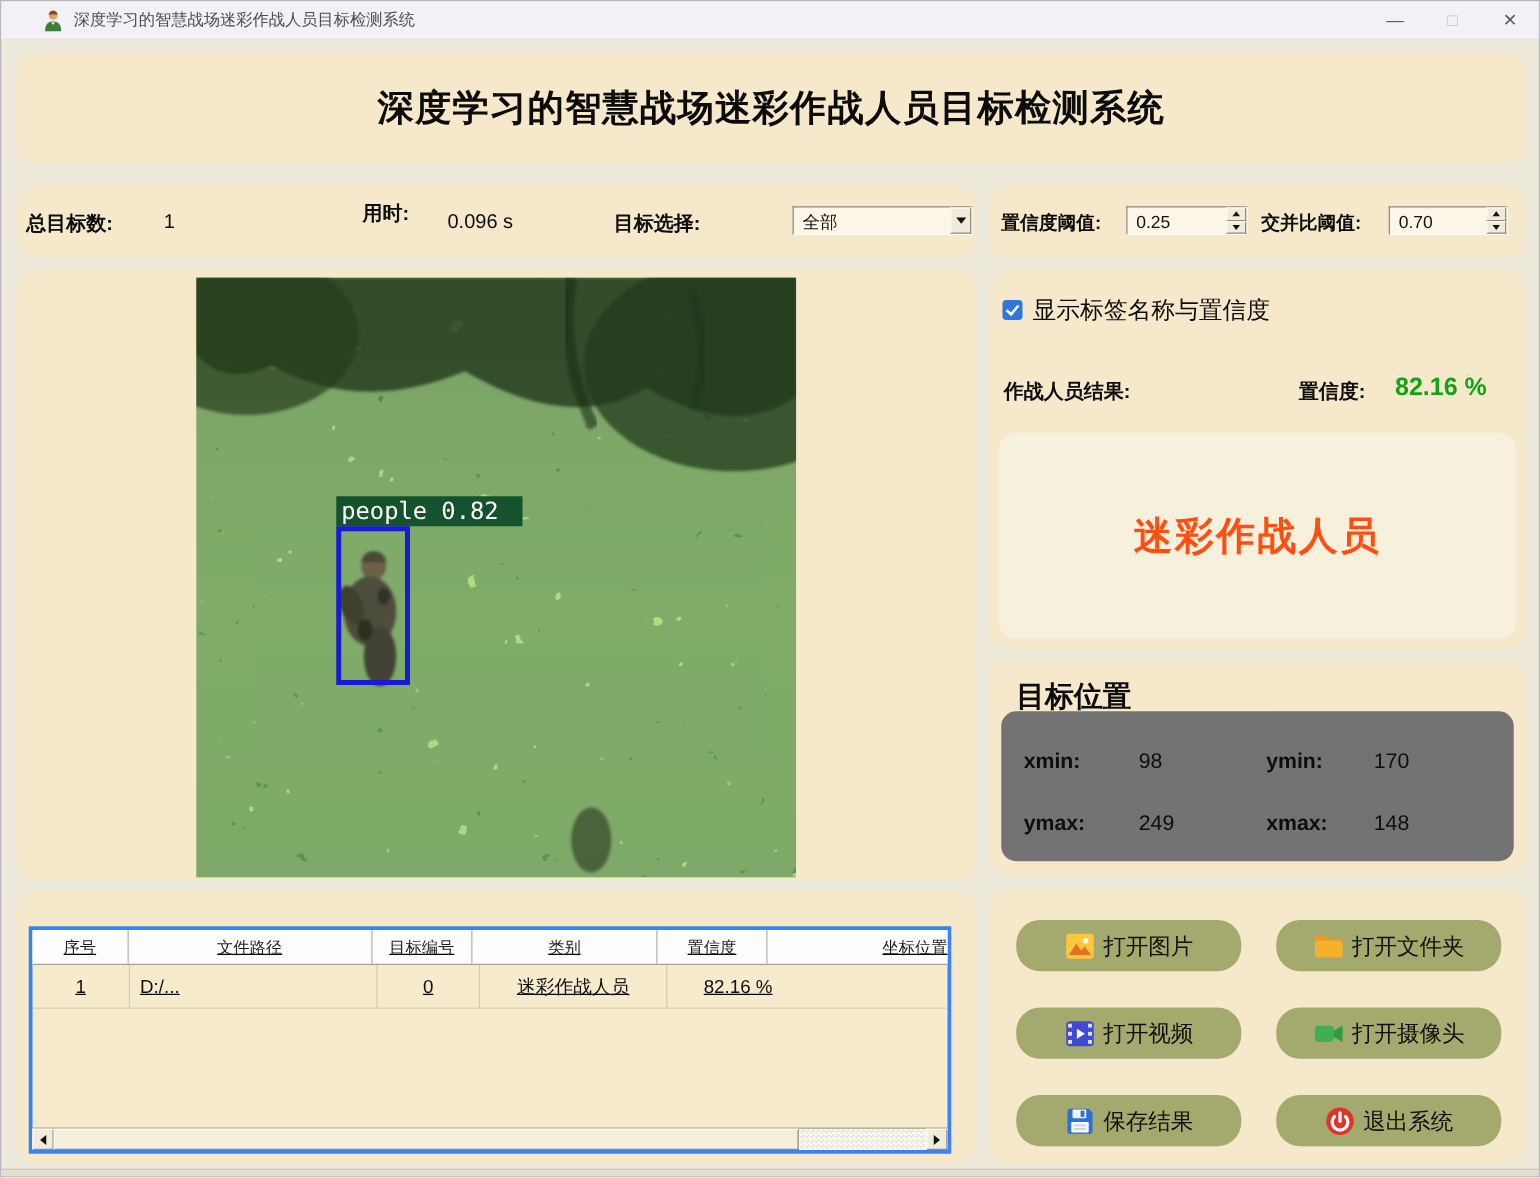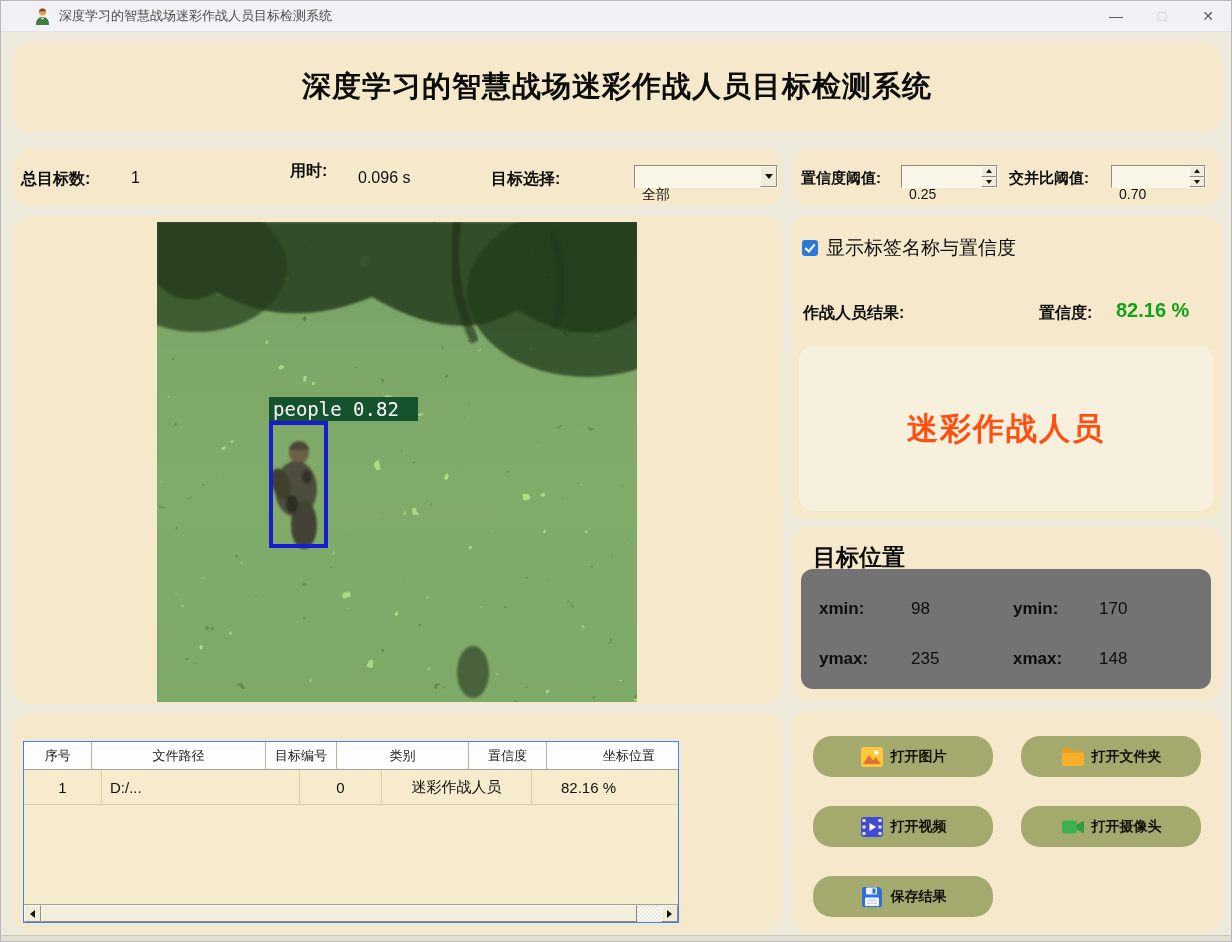--- a/index.html
+++ b/index.html
@@ -30,21 +30,21 @@
   .pos-panel    { left:790px; top:526px; width:430px; height:174px; }
   .btns-panel   { left:790px; top:710px; width:430px; height:220px; }
   .table-panel  { left:12px;  top:712px; width:768px; height:218px; }
 
   .lbl { font-weight:bold; color:#0d0d0d; font-size:16px; position:absolute; }
   .val { color:#0d0d0d; font-size:16px; position:absolute; }
 
   
   .field { position:absolute; height:23px; background:#fbf6e7; border:1px solid;
            border-color:#8f8b7e #fdfaf1 #fdfaf1 #8f8b7e; box-sizing:border-box; display:flex; }
-  .field-text { flex:1; font-size:14px; color:#111; padding:20px 0 0 7px; }
+  .field-text { flex:1; font-size:14px; color:#111; padding:3px 0 0 7px; }
   .bevel-btn { background:#f1ebda; border:1px solid; border-color:#fdfaf1 #8f8b7e #8f8b7e #fdfaf1;
                display:flex; align-items:center; justify-content:center; box-sizing:border-box; }
   .combo-arrow { width:17px; }
   .spin-btns { width:16px; display:flex; flex-direction:column; }
   .spin-btns .bevel-btn { flex:1; }
   .tri-down { width:0; height:0; border-left:4px solid transparent; border-right:4px solid transparent;
               border-top:5px solid #111; }
   .tri-up-s { width:0; height:0; border-left:3px solid transparent; border-right:3px solid transparent;
               border-bottom:4px solid #111; }
   .tri-down-s { width:0; height:0; border-left:3px solid transparent; border-right:3px solid transparent;
@@ -72,30 +72,30 @@
   
   .pos-title { position:absolute; left:22px; top:15px; font-size:23px; font-weight:bold; color:#0d0d0d; }
   .pos-box { position:absolute; left:10px; top:42px; width:410px; height:120px; background:#737373;
              border-radius:12px; }
   .pos-box .lbl, .pos-box .val { font-size:17px; }
 
   
   .obtn { position:absolute; width:180px; height:41px; background:#a4a96d; border-radius:19px;
           display:flex; align-items:center; justify-content:center; cursor:default; }
   .obtn svg { width:24px; height:24px; margin-right:7px; flex:0 0 auto; }
-  .obtn span { font-size:14px; font-weight:bold; color:#101008; }
-
-  
-  .tbl { position:absolute; left:10px; top:28px; width:656px; height:182px;
-         border:1px solid #3b82f6; background:#f7ebcd; box-sizing:border-box; }
+  .obtn span { font-size:18px; font-weight:normal; color:#101008; }
+
+  
+  .tbl { position:absolute; left:10px; top:28px; width:738px; height:182px;
+         border:3px solid #3b82f6; background:#f7ebcd; box-sizing:border-box;text-decoration:underline; }
   .thead { display:flex; height:27px; background:#fdfdfd; border-bottom:1px solid #aba austere;}
   .thead { border-bottom:1px solid #aba293; }
   .th { display:flex; align-items:center; justify-content:center; font-size:13px; color:#1a1a1a;
         border-right:1px solid #b9b3a5; box-sizing:border-box; }
-  .th:last-child { border-right:none; justify-content:flex-end; padding-right:23px; }
+  .th:last-child { border-right:none; justify-content:flex-end; padding-right:0; }
   .trow { display:flex; height:34px; border-bottom:1px solid #d6cdb2; }
   .td { display:flex; align-items:center; justify-content:center; font-size:15px; color:#111;
         border-right:1px solid #d6cdb2; box-sizing:border-box; }
   .td:last-child { border-right:none; justify-content:flex-end; padding-right:6px; }
   .td-left { justify-content:flex-start; padding-left:8px; }
   .c1{width:78px;} .c2{width:198px;} .c3{width:82px;} .c4{width:150px;} .c5{width:90px;} .c6{width:146px;}
 
   .hscroll { position:absolute; left:0; right:0; bottom:0; height:17px; border-top:1px solid #a59f90;
              display:flex; box-sizing:content-box;
              background-image:conic-gradient(#ffffff 0 90deg,#e9e3d2 90deg 180deg,#ffffff 180deg 270deg,#e9e3d2 270deg);
@@ -237,21 +237,21 @@
   </div>
 
   <div class="panel pos-panel">
     <span class="pos-title">目标位置</span>
     <div class="pos-box">
       <span class="lbl" style="left:18px;  top:30px;">xmin:</span>
       <span class="val" style="left:110px; top:30px;">98</span>
       <span class="lbl" style="left:212px; top:30px;">ymin:</span>
       <span class="val" style="left:298px; top:30px;">170</span>
       <span class="lbl" style="left:18px;  top:80px;">ymax:</span>
-      <span class="val" style="left:110px; top:80px;">235</span>
+      <span class="val" style="left:110px; top:80px;">249</span>
       <span class="lbl" style="left:212px; top:80px;">xmax:</span>
       <span class="val" style="left:298px; top:80px;">148</span>
     </div>
   </div>
 
   <div class="panel btns-panel">
     <div class="obtn" style="left:22px; top:25px;">
       <svg viewBox="0 0 24 24">
         <rect x="1" y="2" width="22" height="20" rx="3" fill="#ffc83c"></rect>
         <circle cx="16.5" cy="7.5" r="2.2" fill="#fff"></circle>
@@ -289,20 +289,28 @@
     <div class="obtn" style="left:22px; top:165px;">
       <svg viewBox="0 0 24 24">
         <path d="M2,4 q0-2 2-2 h15 l3,3 v15 q0,2 -2,2 H4 q-2,0 -2-2z" fill="#2e6fd8"></path>
         <rect x="6" y="2.5" width="11" height="7" rx="1" fill="#eef3fb"></rect>
         <rect x="12.5" y="3.5" width="3" height="5" fill="#2e6fd8"></rect>
         <rect x="5" y="12.5" width="14" height="8.5" rx="1" fill="#f5f8fd"></rect>
         <rect x="7" y="14.5" width="10" height="1.6" fill="#c9d6ea"></rect>
         <rect x="7" y="17.5" width="10" height="1.6" fill="#c9d6ea"></rect>
       </svg>
       <span>保存结果</span>
+    </div>
+    <div class="obtn" style="left:230px; top:165px;">
+      <svg viewBox="0 0 24 24">
+        <circle cx="12" cy="12" r="11" fill="#e23328"></circle>
+        <path d="M12 5.2 V12" stroke="#ffffff" stroke-width="2.6" stroke-linecap="round" fill="none"></path>
+        <path d="M7.6 8.2 a6.3 6.3 0 1 0 8.8 0" stroke="#ffffff" stroke-width="2.6" stroke-linecap="round" fill="none"></path>
+      </svg>
+      <span>退出系统</span>
     </div>
   </div>
 
   <div class="panel table-panel">
     <div class="tbl">
       <div class="thead">
         <div class="th c1">序号</div>
         <div class="th c2">文件路径</div>
         <div class="th c3">目标编号</div>
         <div class="th c4">类别</div>

